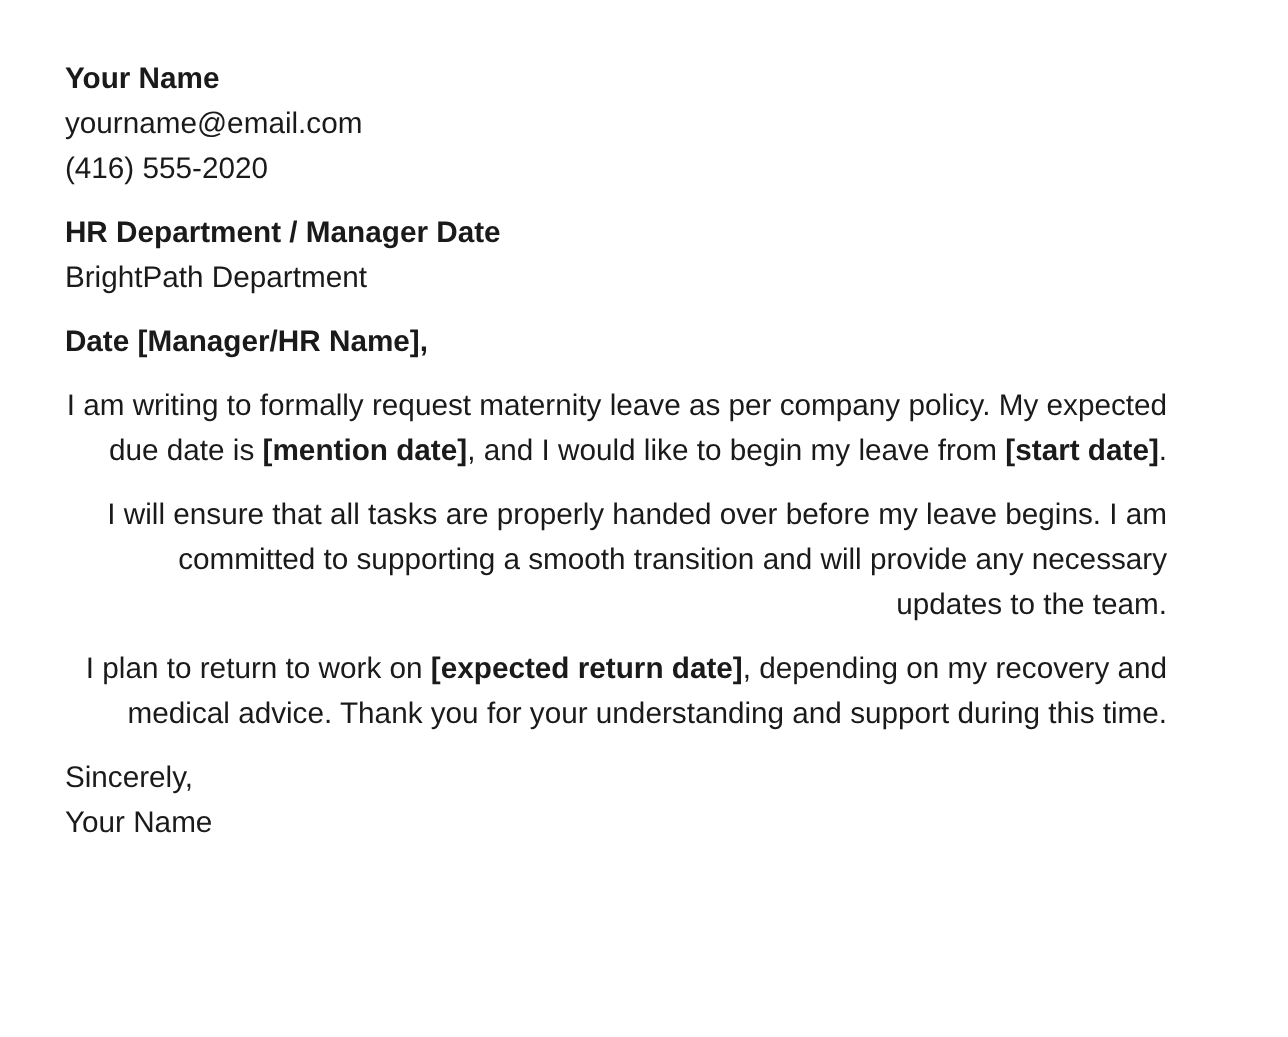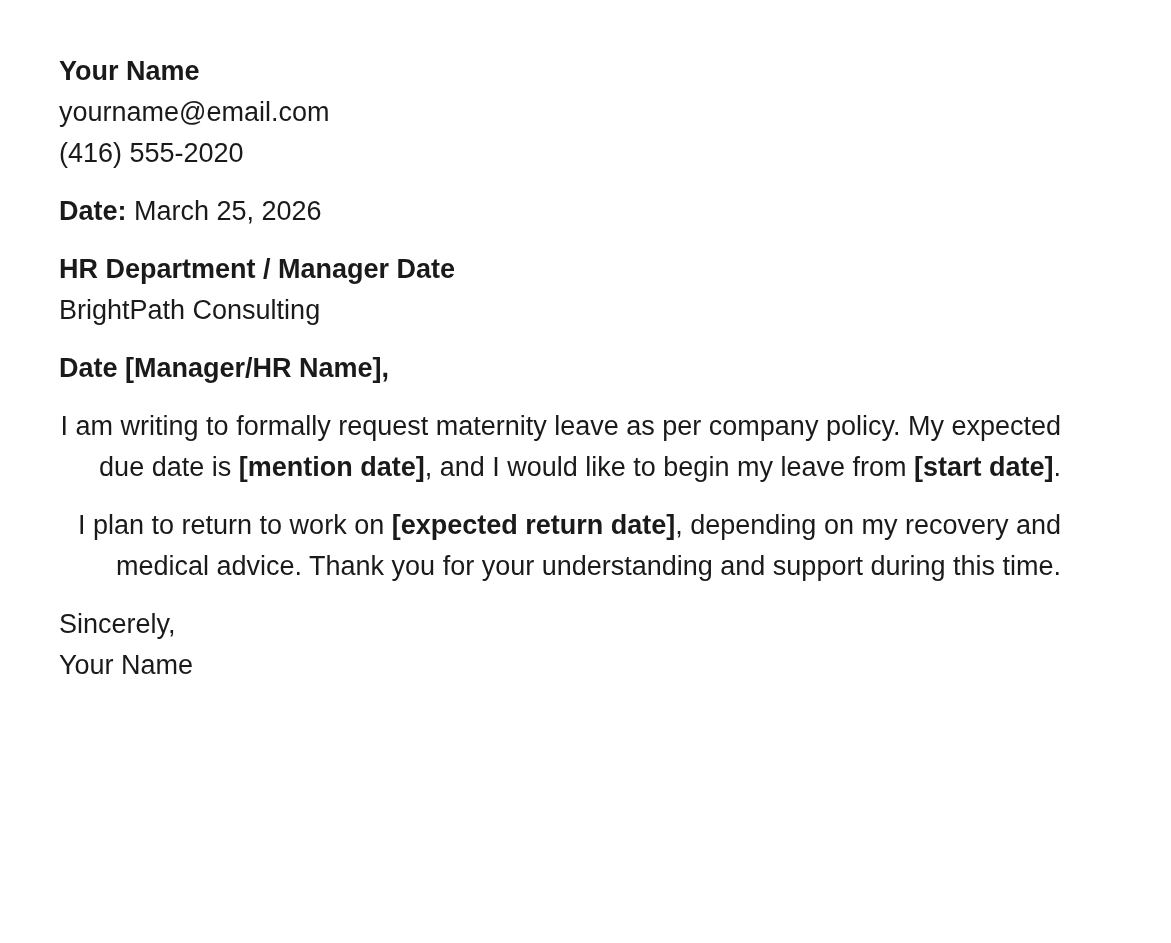--- a/index.html
+++ b/index.html
@@ -74,38 +74,38 @@
 
 <div class="page">
   <div class="doc">
 
     <div class="block group sender">
       <p class="line bold">Your Name</p>
       <p class="line">yourname@email.com</p>
       <p class="line">(416) 555-2020</p>
     </div>
 
-    <div class="block">
-      <p class="line"><span class="label">Date:</span><span class="value"> March 25, 2026</span></p>
-    </div>
 
     <div class="block group">
       <p class="line bold">HR Department / Manager Date</p>
-      <p class="line">BrightPath Consulting</p>
+      <p class="line">BrightPath Department</p>
     </div>
 
 
     <div class="block">
       <p class="line bold">Date [Manager/HR Name],</p>
     </div>
 
     <div class="block">
       <p class="para"><span>I am writing to formally request maternity leave as per company policy. My expected due date is </span><span class="bold">[mention date]</span><span>, and I would like to begin my leave from </span><span class="bold">[start date]</span><span>.</span></p>
     </div>
 
+    <div class="block">
+      <p class="para">I will ensure that all tasks are properly handed over before my leave begins. I am committed to supporting a smooth transition and will provide any necessary updates to the team.</p>
+    </div>
 
     <div class="block">
       <p class="para"><span>I plan to return to work on </span><span class="bold">[expected return date]</span><span>, depending on my recovery and medical advice. Thank you for your understanding and support during this time.</span></p>
     </div>
 
     <div class="block group closing">
       <p class="line">Sincerely,</p>
       <p class="line">Your Name</p>
     </div>
 

